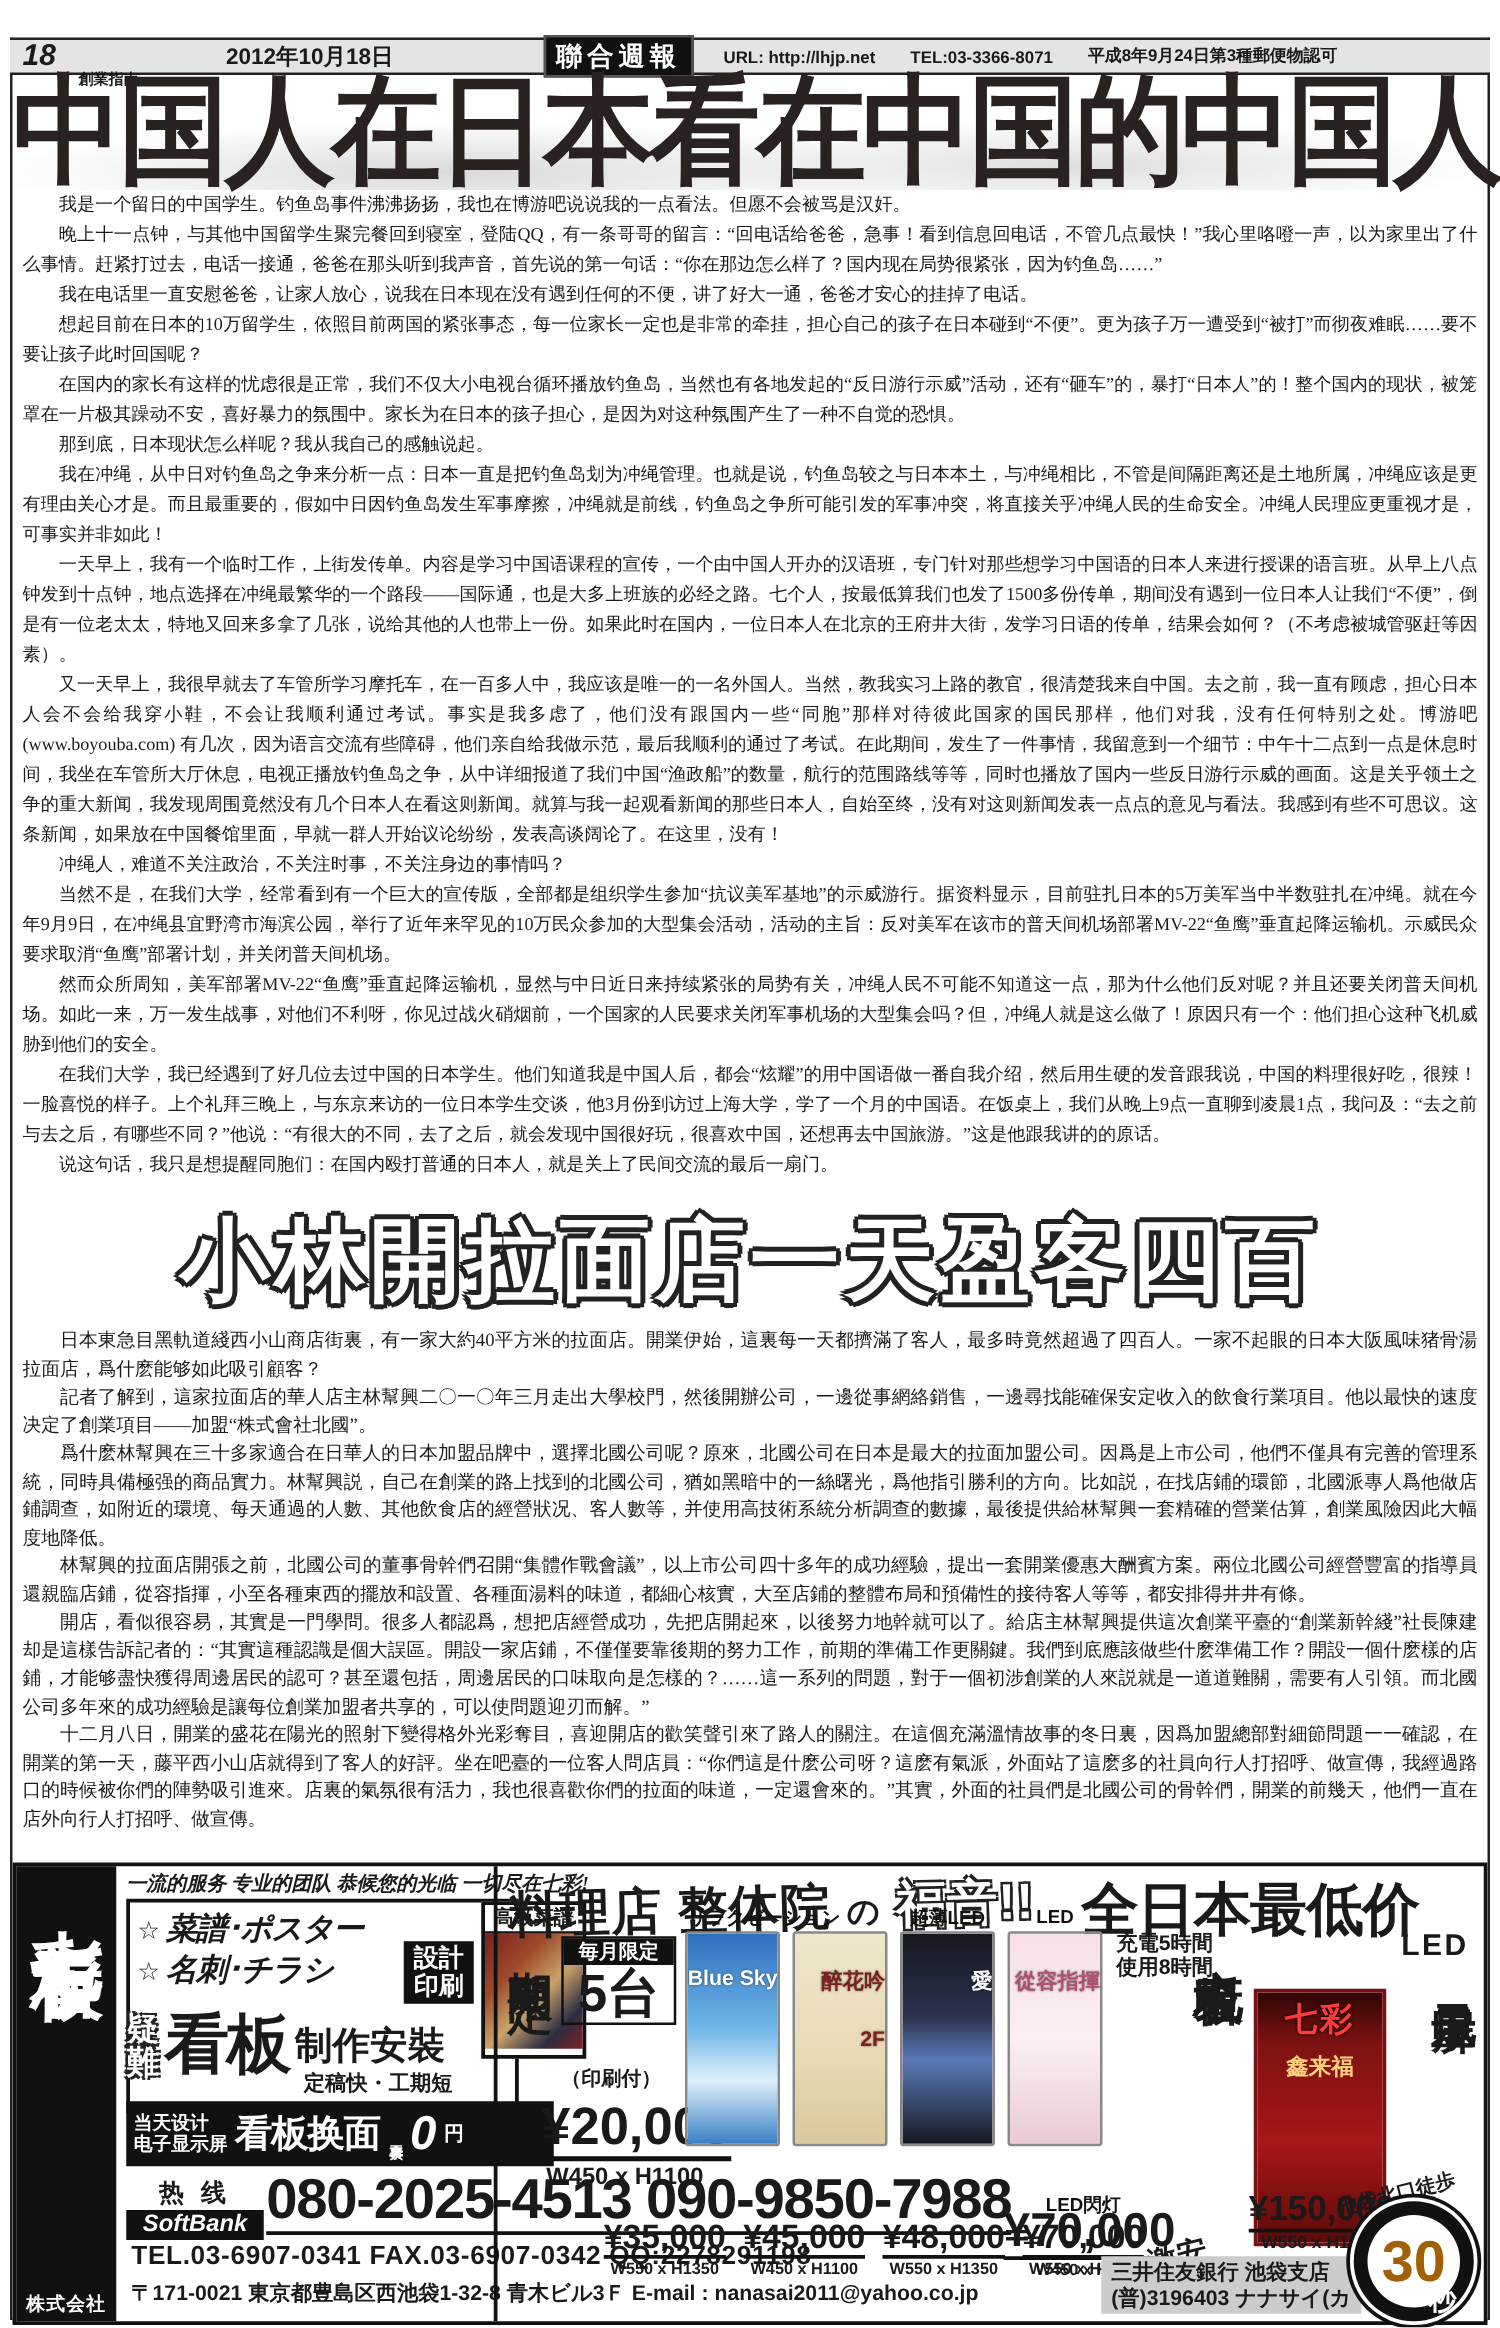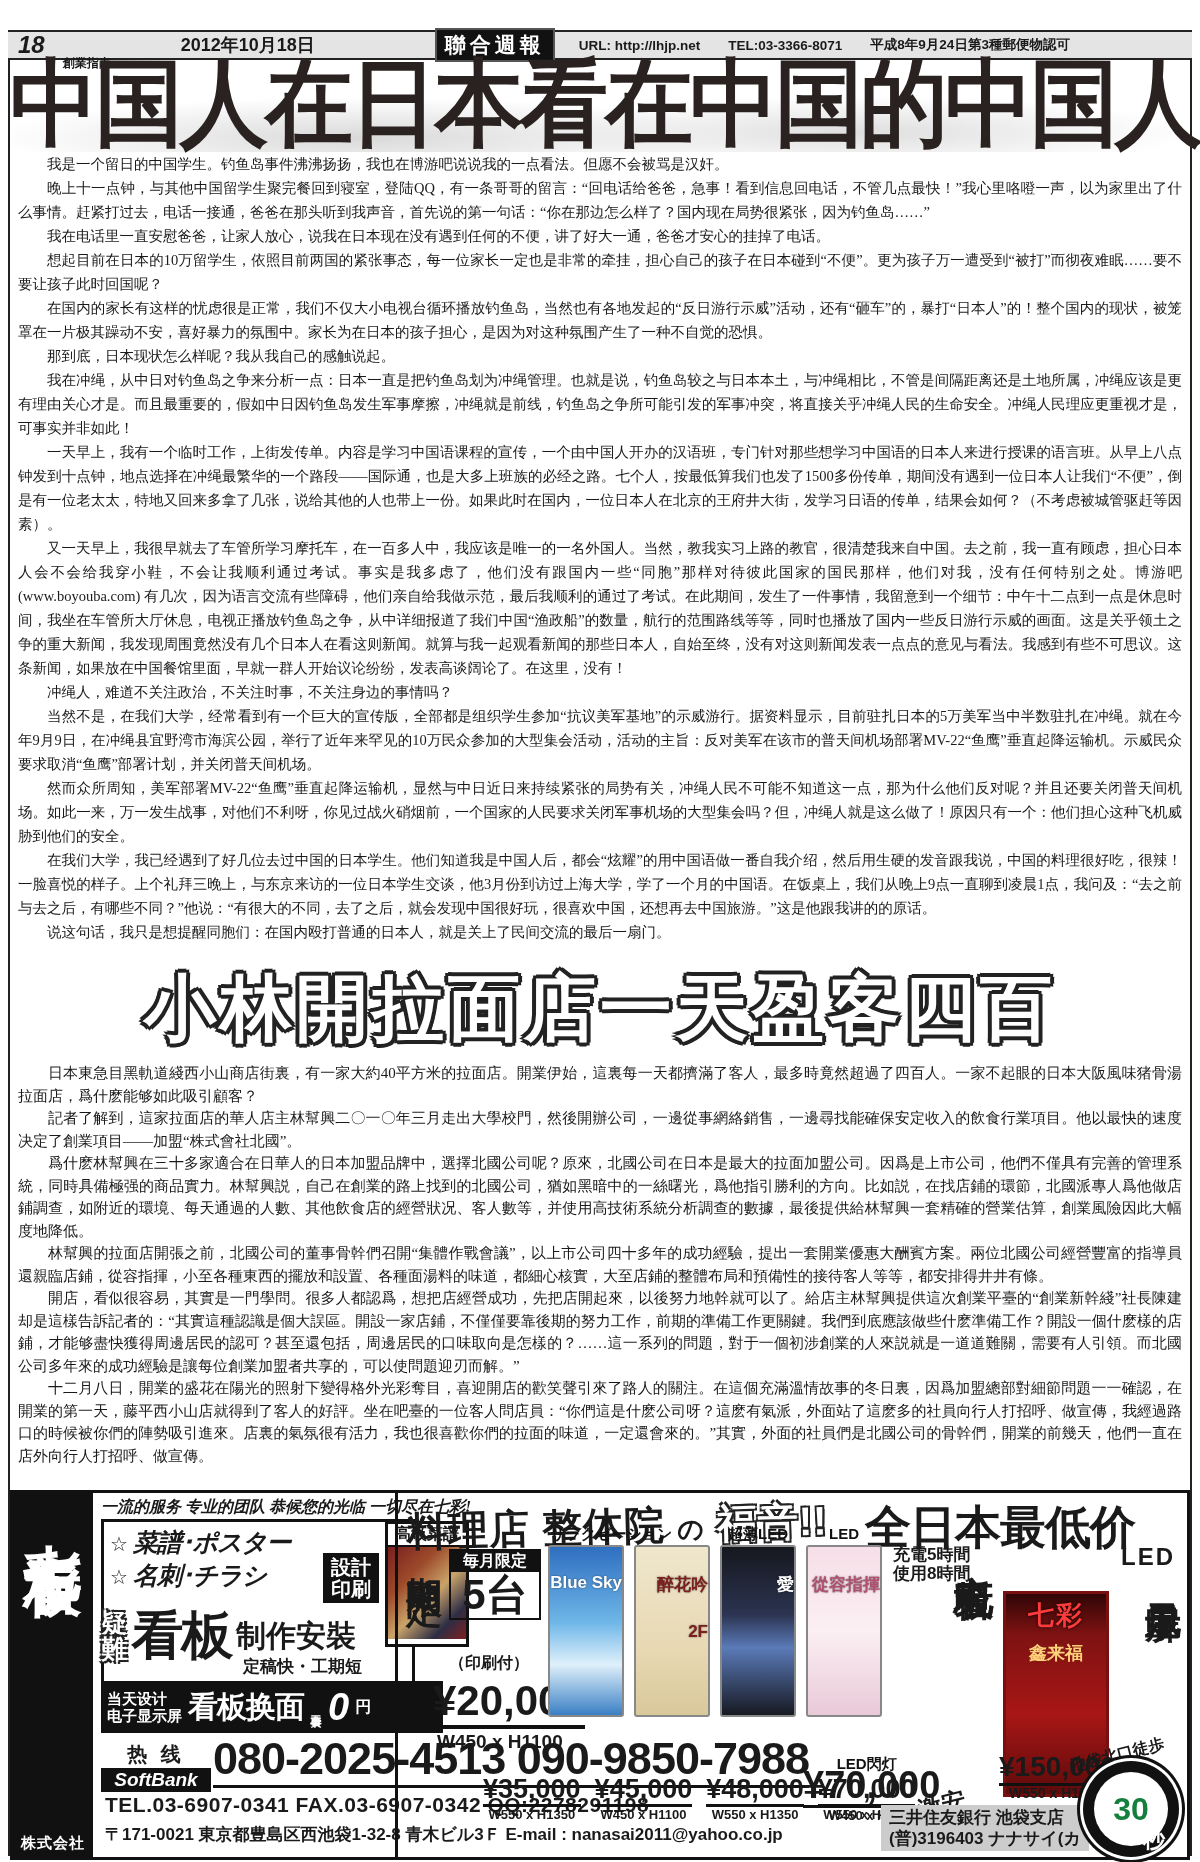--- a/index.html
+++ b/index.html
@@ -116,21 +116,21 @@
   .price150{position:absolute;left:986px;top:258px;font-size:28px;font-weight:900;border-bottom:3px solid #111;line-height:32px;}
   .size150{position:absolute;left:996px;top:292px;font-size:14px;font-weight:bold;}
   .bank{position:absolute;left:868px;top:312px;background:#ccc;padding:2px 8px;font-size:17px;font-weight:900;line-height:21px;white-space:nowrap;}
   .seal{position:absolute;left:1062px;top:250px;width:118px;height:112px;}
   .sealwalk{position:absolute;top:-2px;left:-6px;width:130px;font-size:16px;font-weight:900;
             transform:rotate(-14deg);font-family:"Liberation Serif",serif;white-space:nowrap;}
   .sealcirc{position:absolute;top:18px;left:8px;width:96px;height:96px;border-radius:50%;background:#111;
             display:flex;align-items:center;justify-content:center;
             box-shadow:0 0 0 3px #fff,0 0 0 6px #111;}
   .sealinner{width:74px;height:74px;border-radius:50%;background:#fff;display:flex;align-items:center;
-             justify-content:center;font-size:32px;font-weight:900;color:#15803d;}
+             justify-content:center;font-size:46px;font-weight:900;color:#a16207;}
   .sealsec{position:absolute;bottom:2px;right:14px;color:#fff;font-size:22px;font-weight:900;}
 </style>
 </head>
 <body>
 
 <div class="page">
   <div class="frame"></div>
 
   <div class="hdr">
     <span class="pgnum">18</span>

